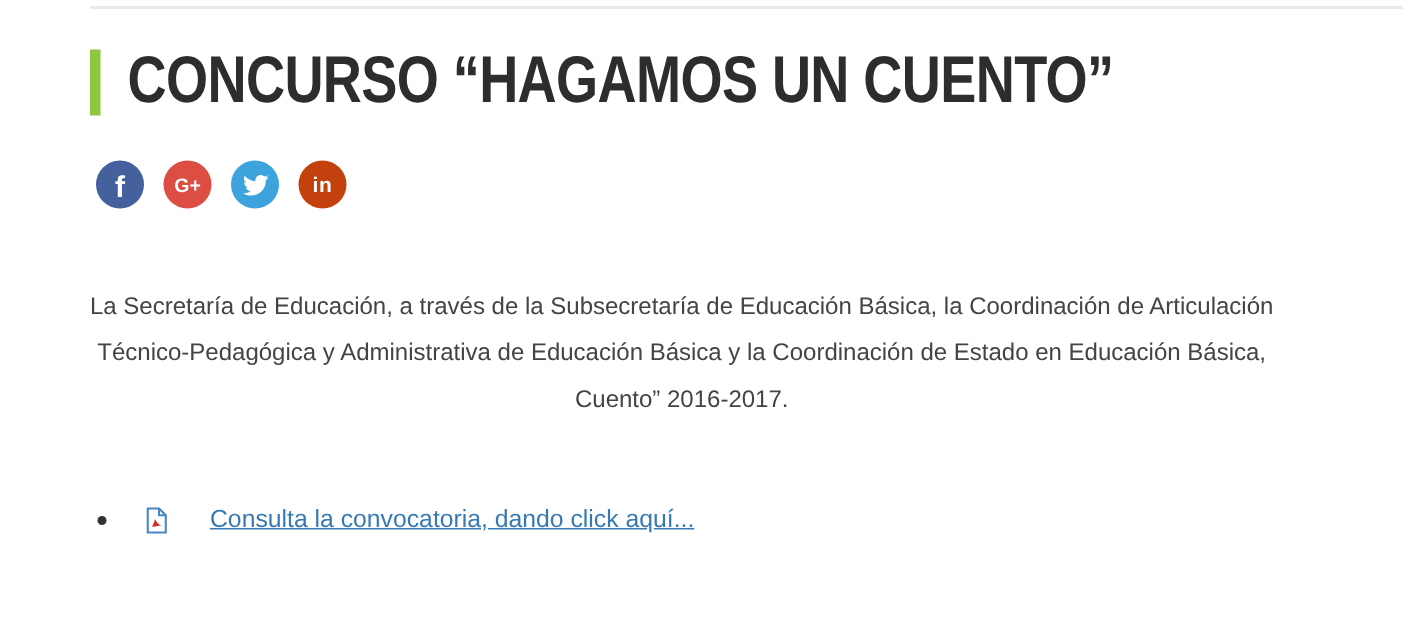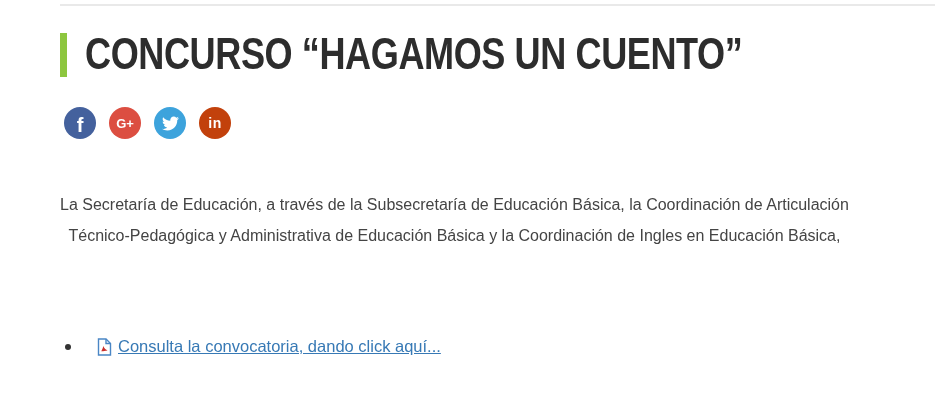--- a/index.html
+++ b/index.html
@@ -99,21 +99,21 @@
   }
   .pdf-link {
     display: inline-flex;
     align-items: center;
     gap: 6px;
     color: #3779b5;
     font-size: 16.5px;
     cursor: pointer;
     text-decoration: none;
   }
-  .pdf-link .link-label { text-decoration: underline; }
+  .pdf-link .link-label { text-decoration: underline; margin-left: 22px; }
   .pdf-icon { display: block; flex: 0 0 auto; }
 </style>
 </head>
 <body>
 
 <div class="stage">
 
   <div class="top-divider"></div>
 
   <header class="article-header">
@@ -133,21 +133,22 @@
         <path d="M23.954 4.569c-.885.389-1.83.654-2.825.775 1.014-.611 1.794-1.574 2.163-2.723-.951.555-2.005.959-3.127 1.184-.896-.959-2.173-1.559-3.591-1.559-2.717 0-4.92 2.203-4.92 4.917 0 .39.045.765.127 1.124C7.691 8.094 4.066 6.13 1.64 3.161c-.427.722-.666 1.561-.666 2.475 0 1.71.87 3.213 2.188 4.096-.807-.026-1.566-.248-2.228-.616v.061c0 2.385 1.693 4.374 3.946 4.827-.413.111-.849.171-1.296.171-.314 0-.615-.03-.916-.086.631 1.953 2.445 3.377 4.604 3.417-1.68 1.319-3.809 2.105-6.102 2.105-.39 0-.779-.023-1.17-.067 2.189 1.394 4.768 2.209 7.557 2.209 9.054 0 13.999-7.496 13.999-13.986 0-.209 0-.42-.015-.63.961-.689 1.8-1.56 2.46-2.548l-.047-.02z"></path>
       </svg>
     </a>
     <a class="social li">
       <span class="glyph li-glyph">in</span>
     </a>
   </div>
 
   <div class="paragraph">
     <div class="para-line">La Secretaría de Educación, a través de la Subsecretaría de Educación Básica, la Coordinación de Articulación</div>
-    <div class="para-line">Técnico-Pedagógica y Administrativa de Educación Básica y la Coordinación de Ingles en Educación Básica,</div>
+    <div class="para-line">Técnico-Pedagógica y Administrativa de Educación Básica y la Coordinación de Estado en Educación Básica,</div>
+    <div class="para-line">Cuento” 2016-2017.</div>
   </div>
 
   <div class="link-list">
     <div class="link-item">
       <span class="bullet-dot"></span>
       <a class="pdf-link">
         <svg class="pdf-icon" width="15" height="18" viewBox="0 0 15 18" aria-hidden="true">
           <path d="M1.5 1 H9 L13.5 5.5 V17 H1.5 Z" fill="#ffffff" stroke="#4a86c5" stroke-width="1.4"></path>
           <path d="M9 1 V5.5 H13.5" fill="none" stroke="#4a86c5" stroke-width="1.4"></path>
           <path d="M4.3 13.2 C5.4 11.2 6 9.6 6.3 8 C7.4 10.4 8.9 11.9 10.6 12.4 C8.2 12.7 6 13.3 4.3 13.2 Z" fill="#c9302c"></path>

